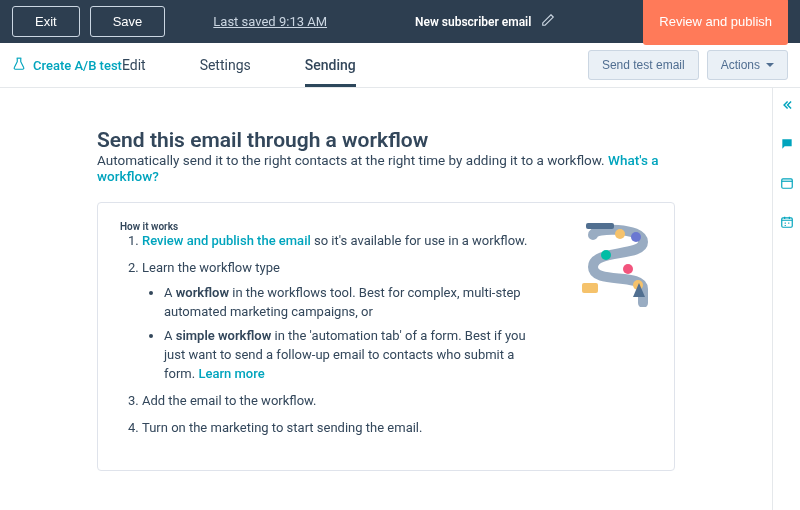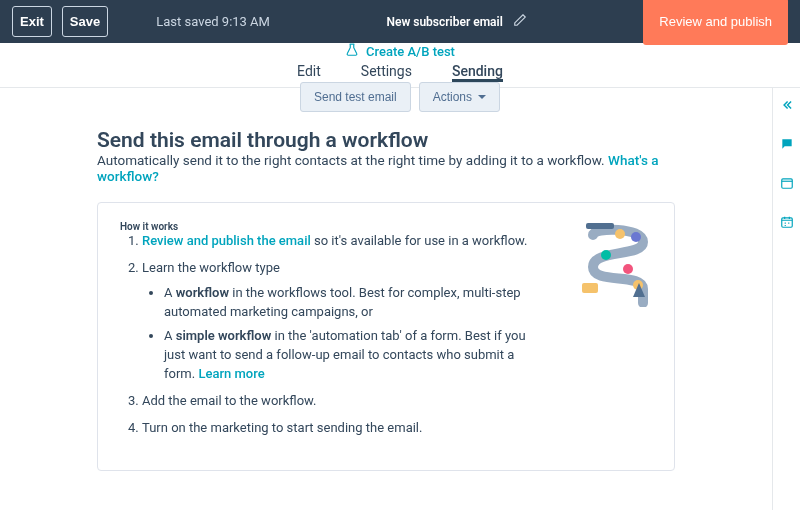--- a/index.html
+++ b/index.html
@@ -1,30 +1,30 @@
 <!DOCTYPE html>
 <html><head>
 <meta charset="utf-8">
 <style>
   * { box-sizing: border-box; margin: 0; padding: 0; }
   html, body { width: 800px; height: 510px; font-family: -apple-system, BlinkMacSystemFont, "Segoe UI", Roboto, Arial, sans-serif; font-size: 14px; color: #33475b; background: #fff; overflow: hidden; }
 
   
   .top-header { height: 43px; background: #2d3e50; display: flex; align-items: center; padding: 0 12px; gap: 10px; }
-  .btn-outline { background: transparent; color: #fff; border: 1px solid #cbd6e2; border-radius: 3px; padding: 7px 7px; font-size: 13px; cursor: pointer; font-weight: bold; }
-  .last-saved { color: #cbd6e2; font-size: 13px; margin-left: 38px; cursor: pointer; }
+  .btn-outline { background: transparent; color: #fff; border: 1px solid #cbd6e2; border-radius: 3px; padding: 7px 22px; font-size: 13px; cursor: pointer; }
+  .last-saved { color: #cbd6e2; font-size: 13px; text-decoration: underline; margin-left: 38px; cursor: pointer; }
   .title-wrap { flex: 1; display: flex; align-items: center; justify-content: center; gap: 10px; }
   .title { color: #fff; font-size: 12px; font-weight: 600; }
   .pencil { color: #cbd6e2; cursor: pointer; }
   .btn-primary { background: #ff7a59; color: #fff; border: none; border-radius: 3px; padding: 16px 16px; font-size: 13px; font-weight: 500; cursor: pointer; }
 
   
-  .sub-header { height: 45px; background: #fff; border-bottom: 1px solid #e5e8eb; display: flex; align-items: center; padding: 0 12px; flex-direction: column; }
+  .sub-header { height: 45px; background: #fff; border-bottom: 1px solid #e5e8eb; display: flex; align-items: center; padding: 0 12px; }
   .ab-link { color: #00a4bd; display: flex; align-items: center; gap: 7px; font-weight: 500; cursor: pointer; font-size: 13px; }
-  .tabs { flex: 1; display: flex; justify-content: center; gap: 40px; height: 100%; align-items: stretch; }
+  .tabs { flex: 1; display: flex; justify-content: flex-start; gap: 54px; height: 100%; align-items: stretch; }
   .tab { display: flex; align-items: center; color: #33475b; font-size: 14px; cursor: pointer; border-bottom: 3px solid transparent; padding-top: 3px; }
   .tab.active { border-bottom-color: #2d475b; font-weight: 500; }
   .btn-secondary { background: #eaf0f6; border: 1px solid #cbd6e2; color: #506e91; border-radius: 3px; padding: 7px 13px; font-size: 12px; cursor: pointer; }
   .btn-secondary.dropdown::after { content: ""; display: inline-block; margin-left: 6px; border: 4px solid transparent; border-top-color: #506e91; transform: translateY(2px); }
   .actions-group { display: flex; gap: 8px; }
 
   
   .right-rail { position: absolute; right: 0; top: 88px; bottom: 0; width: 28px; border-left: 1px solid #e5e8eb; display: flex; flex-direction: column; align-items: center; gap: 22px; padding-top: 10px; background: #fff; }
   .rail-item { color: #00a4bd; cursor: pointer; }
 

